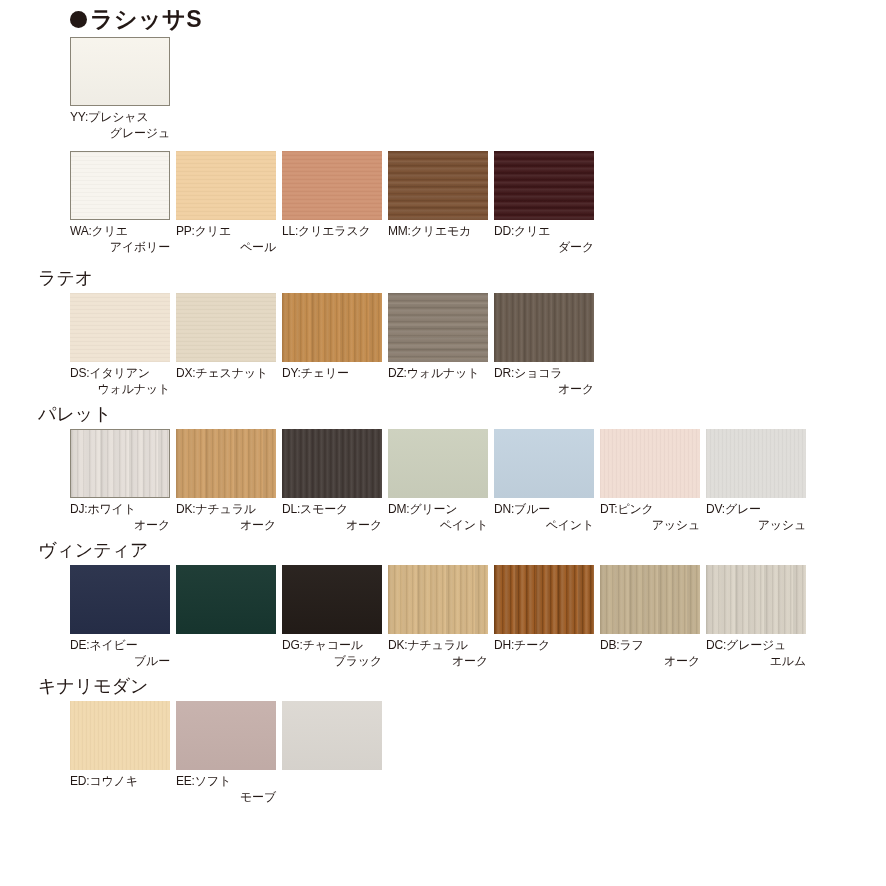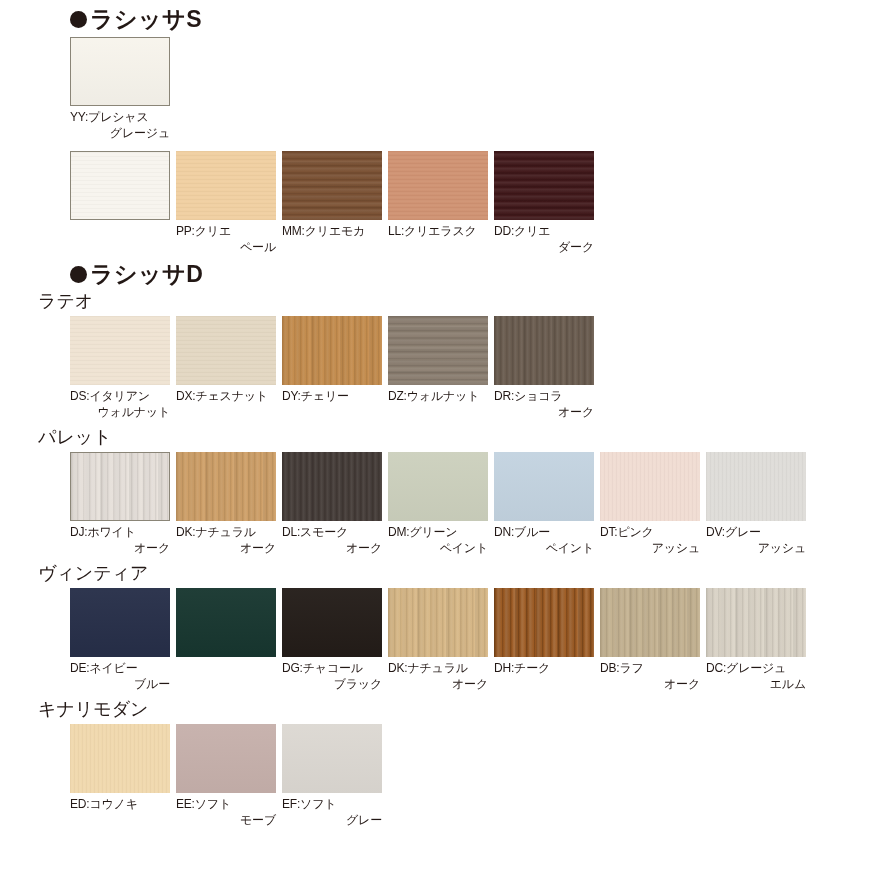--- a/index.html
+++ b/index.html
@@ -126,63 +126,63 @@
     </div>
   </div>
 
   <div class="sp-after-r1"></div>
 
   <div class="row">
       <div class="cell">
         <div class="chip bordered" style="background: rgb(247, 244, 238);">
           <span class="grain" style="background-image:repeating-linear-gradient(180deg,rgba(0,0,0,.05) 0px,rgba(0,0,0,0) 1px,rgba(255,255,255,.06) 2px,rgba(0,0,0,0) 4px);"></span>
         </div>
+        <div class="caption">
+          <span class="l1">WA:クリエ</span>
+          <span class="l2">アイボリー</span>
+        </div>
       </div>
       <div class="cell">
         <div class="chip" style="background: rgb(240, 207, 161);">
           <span class="grain" style="background-image:repeating-linear-gradient(180deg,rgba(0,0,0,.05) 0px,rgba(0,0,0,0) 1px,rgba(255,255,255,.06) 2px,rgba(0,0,0,0) 4px);"></span>
         </div>
         <div class="caption">
           <span class="l1">PP:クリエ</span>
           <span class="l2">ペール</span>
         </div>
       </div>
       <div class="cell">
+        <div class="chip" style="background: rgb(207, 146, 114);">
+          <span class="grain" style="background-image:repeating-linear-gradient(180deg,rgba(0,0,0,.05) 0px,rgba(0,0,0,0) 1px,rgba(255,255,255,.06) 2px,rgba(0,0,0,0) 4px);"></span>
+        </div>
+        <div class="caption">
+          <span class="l1">LL:クリエラスク</span>
+        </div>
+      </div>
+      <div class="cell">
         <div class="chip" style="background: rgb(124, 82, 52);">
           <span class="grain" style="background-image:repeating-linear-gradient(180deg,rgba(0,0,0,.10) 0px,rgba(0,0,0,0) 2px,rgba(255,255,255,.09) 3px,rgba(0,0,0,0) 7px),repeating-linear-gradient(180deg,rgba(0,0,0,.06) 0px,rgba(0,0,0,0) 11px);"></span>
         </div>
         <div class="caption">
           <span class="l1">MM:クリエモカ</span>
         </div>
       </div>
       <div class="cell">
-        <div class="chip" style="background: rgb(207, 146, 114);">
-          <span class="grain" style="background-image:repeating-linear-gradient(180deg,rgba(0,0,0,.05) 0px,rgba(0,0,0,0) 1px,rgba(255,255,255,.06) 2px,rgba(0,0,0,0) 4px);"></span>
-        </div>
-        <div class="caption">
-          <span class="l1">LL:クリエラスク</span>
-        </div>
-      </div>
-      <div class="cell">
         <div class="chip" style="background: rgb(65, 24, 26);">
           <span class="grain" style="background-image:repeating-linear-gradient(180deg,rgba(0,0,0,.10) 0px,rgba(0,0,0,0) 2px,rgba(255,255,255,.09) 3px,rgba(0,0,0,0) 7px),repeating-linear-gradient(180deg,rgba(0,0,0,.06) 0px,rgba(0,0,0,0) 11px);"></span>
         </div>
         <div class="caption">
           <span class="l1">DD:クリエ</span>
           <span class="l2">ダーク</span>
         </div>
       </div>
     </div>
 
   <div class="sp-row"></div>
 
-  <h1 class="series-head">
-    <span class="bullet"></span>
-    <span>ラシッサD</span>
-  </h1>
 
   <div class="sp-grp"></div>
 
   <div class="group-head">ラテオ</div>
   <div class="sp-grp"></div>
   <div class="row">
       <div class="cell">
         <div class="chip" style="background: rgb(239, 227, 210);">
           <span class="grain" style="background-image:repeating-linear-gradient(180deg,rgba(0,0,0,.05) 0px,rgba(0,0,0,0) 1px,rgba(255,255,255,.06) 2px,rgba(0,0,0,0) 4px);"></span>
         </div>
@@ -380,20 +380,16 @@
         </div>
         <div class="caption">
           <span class="l1">EE:ソフト</span>
           <span class="l2">モーブ</span>
         </div>
       </div>
       <div class="cell">
         <div class="chip" style="background: rgb(220, 216, 210);">
           <span class="grain" style="background-image:linear-gradient(180deg,rgba(255,255,255,.04),rgba(0,0,0,.03));"></span>
         </div>
-        <div class="caption">
-          <span class="l1">EF:ソフト</span>
-          <span class="l2">グレー</span>
-        </div>
       </div>
     </div>
 
 </div>
 
 </body></html>

